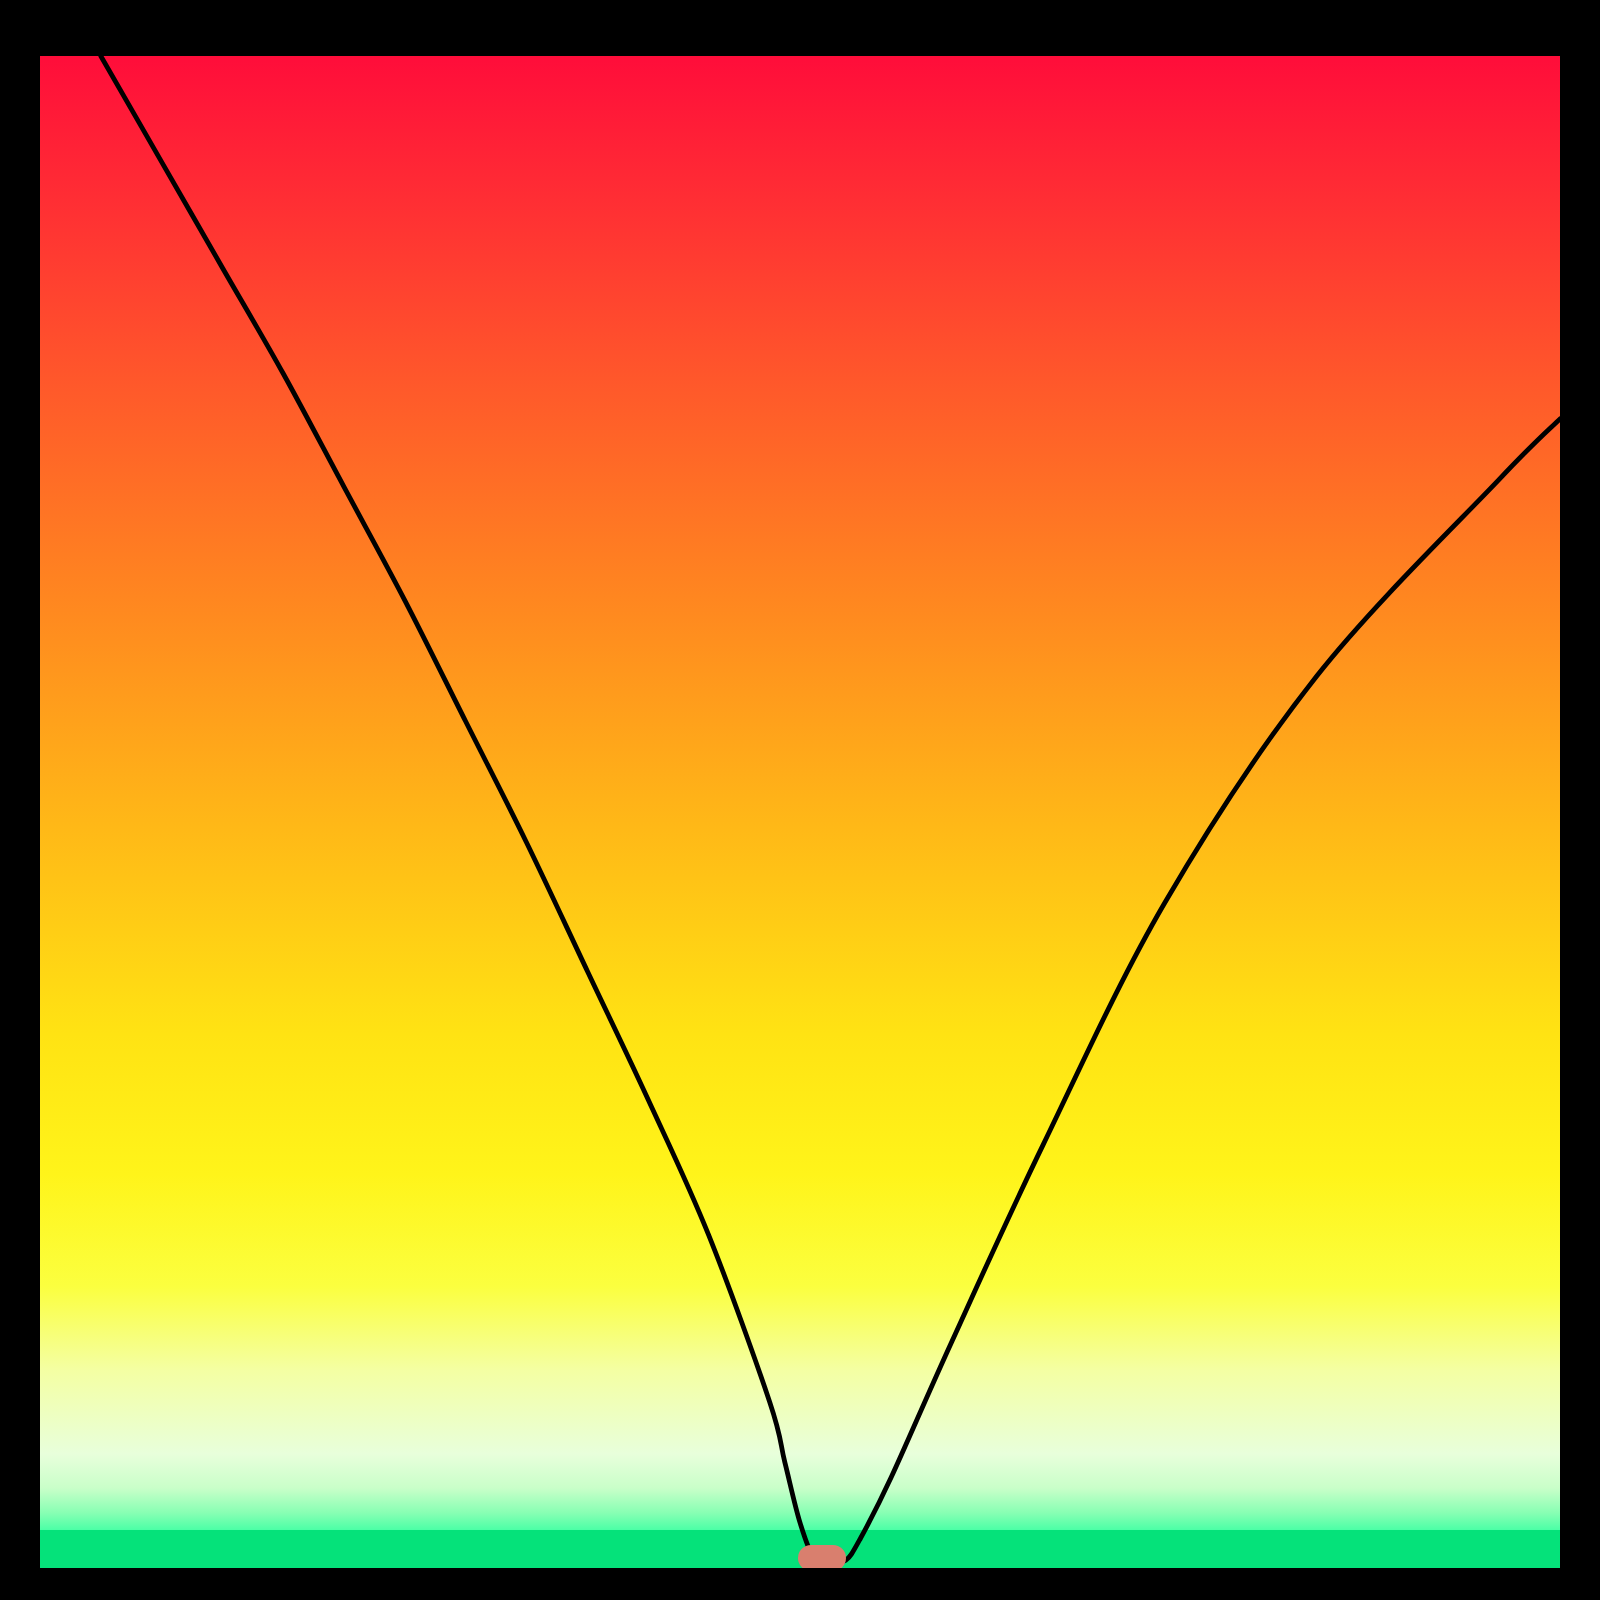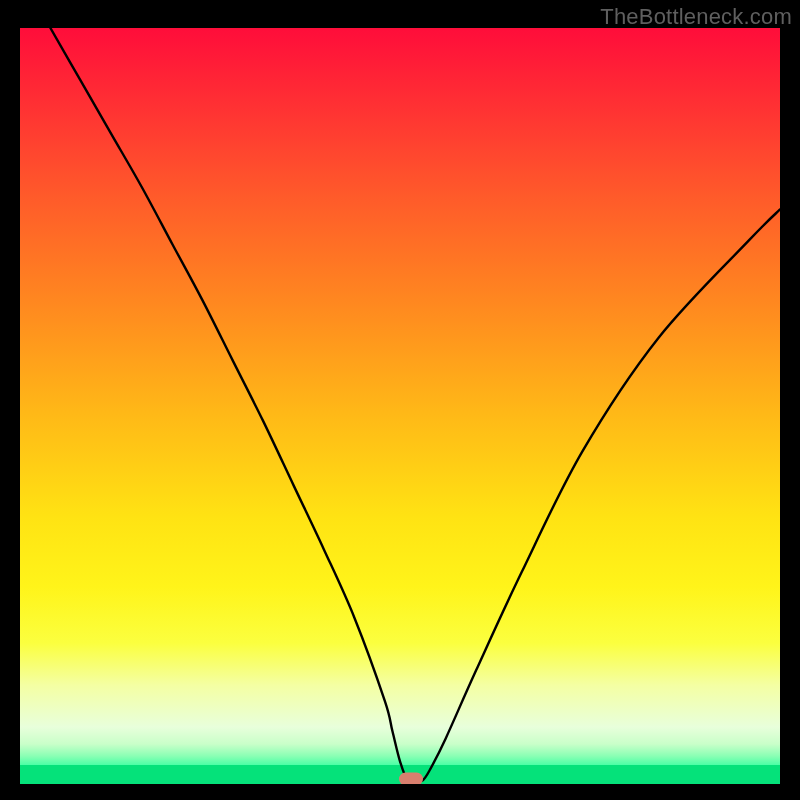--- a/index.html
+++ b/index.html
@@ -76,21 +76,20 @@
     border-radius: 7px;
     background: #d97f6e;
     z-index: 3;
     transform: translate(-50%, -50%);
   }
 </style>
 </head>
 <body>
 
 <div class="chart-wrap">
-  <div class="watermark">TheBottleneck.com</div>
 
   <div class="plot-area">
     <div class="gradient">
       <div class="grad-main"></div>
       <div class="grad-band b1"></div>
       <div class="grad-band b2"></div>
       <div class="grad-band b3"></div>
       <div class="grad-band b4"></div>
     </div>
 

